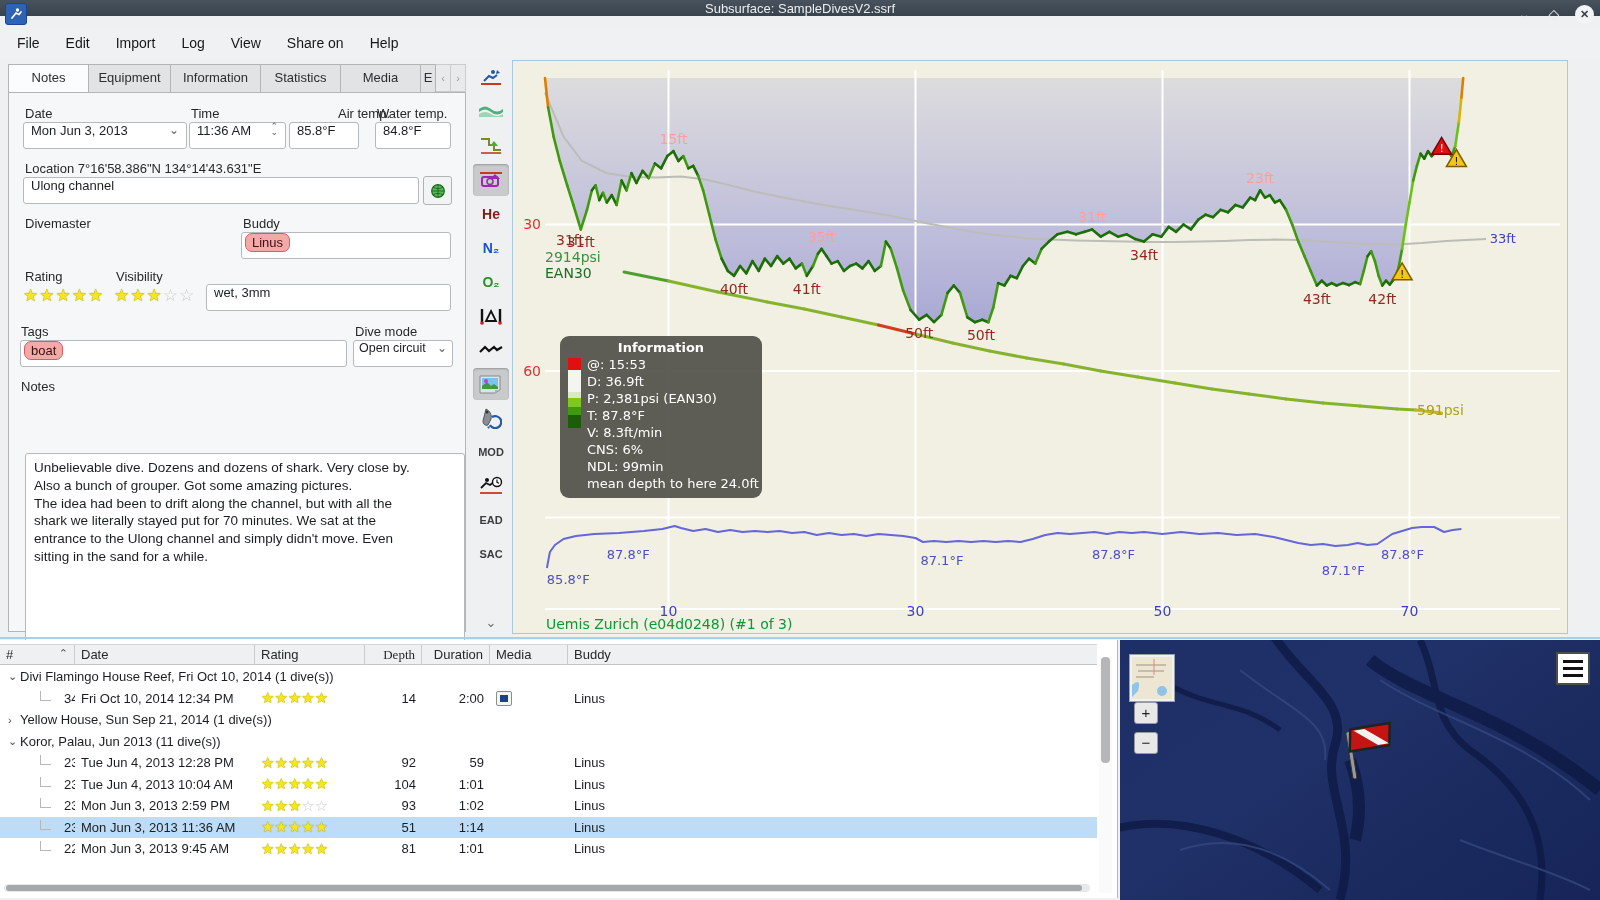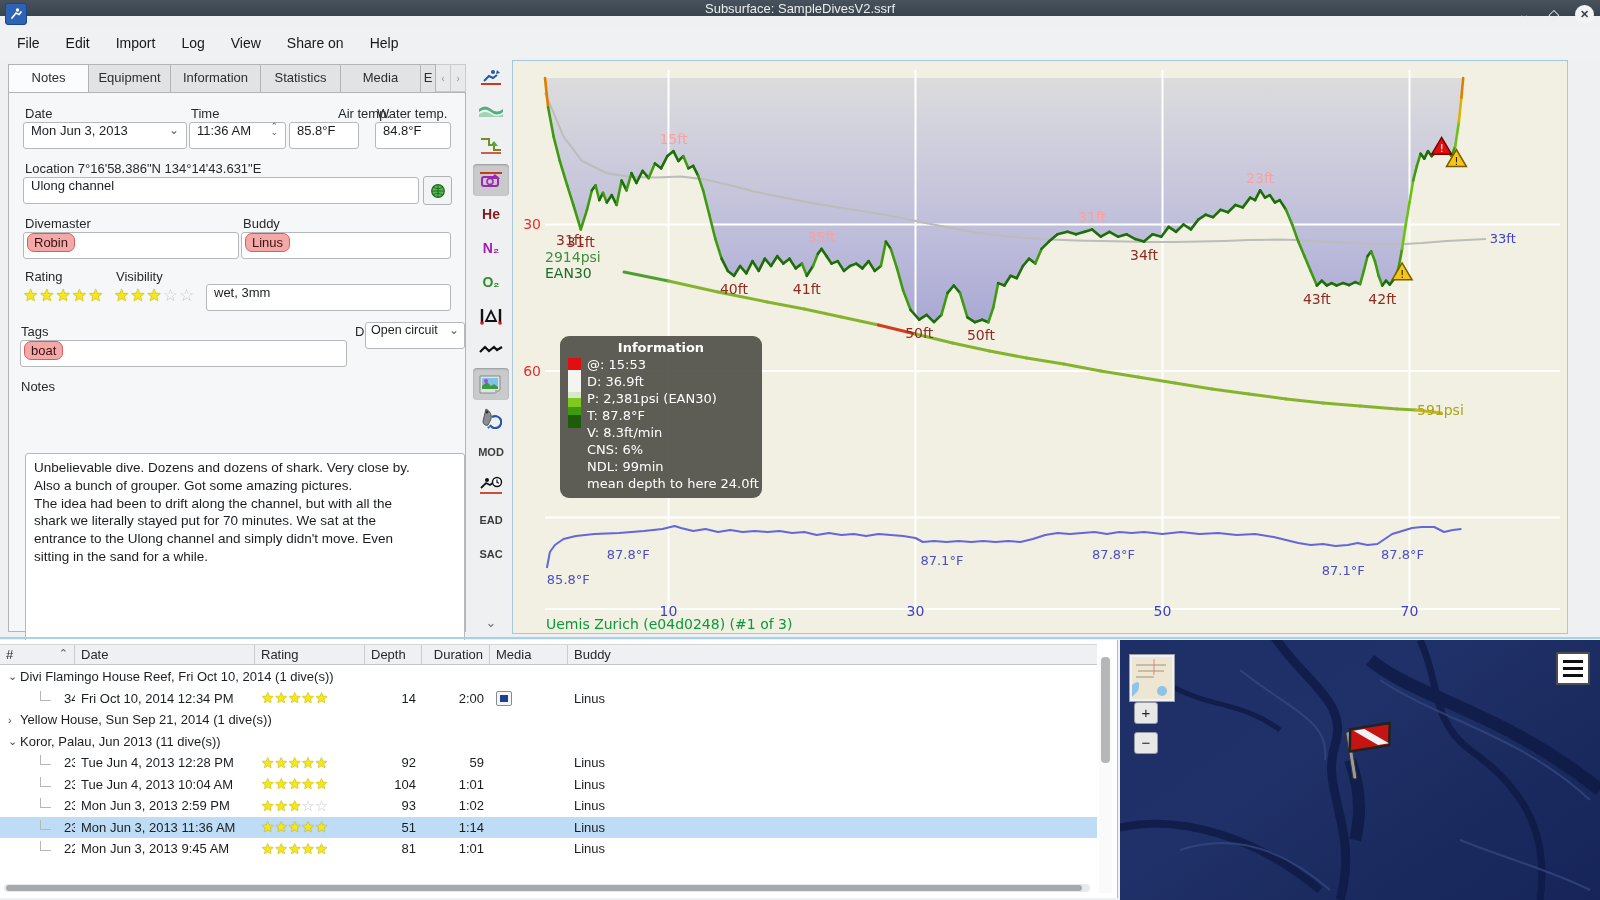--- a/index.html
+++ b/index.html
@@ -176,43 +176,40 @@
       <span>Ulong channel</span>
     </div>
     <div class="globe-btn" style="left:414px; top:83px; width:29px; height:29px;">
       <svg width="16" height="16" viewBox="0 0 16 16">
           <circle cx="8" cy="8" r="6.3" fill="#58b558" stroke="#1d6b1d" stroke-width="1.2"></circle>
           <path d="M8 1.7 v12.6 M1.7 8 h12.6 M3 4 a9 9 0 0 0 10 0 M3 12 a9 9 0 0 1 10 0" stroke="#1d6b1d" stroke-width="0.9" fill="none"></path>
         </svg>
     </div>
 
     <div class="flabel" style="left:16px; top:123px;">Divemaster</div>
-    <div class="field" style="left:14px; top:139px; width:216px; height:27px; padding:0 3px;">
-      <span class="tagchip">Robin</span>
-    </div>
     <div class="flabel" style="left:234px; top:123px;">Buddy</div>
     <div class="field" style="left:232px; top:139px; width:210px; height:27px; padding:0 3px;">
       <span class="tagchip">Linus</span>
     </div>
 
     <div class="flabel" style="left:16px; top:176px;">Rating</div>
     <div class="stars" style="left:14px; top:192px;" id="rating-stars"><span class="star-on">★</span><span class="star-on">★</span><span class="star-on">★</span><span class="star-on">★</span><span class="star-on">★</span></div>
     <div class="flabel" style="left:107px; top:176px;">Visibility</div>
     <div class="stars" style="left:105px; top:192px;" id="visibility-stars"><span class="star-on">★</span><span class="star-on">★</span><span class="star-on">★</span><span class="star-off">☆</span><span class="star-off">☆</span></div>
     <div class="flabel" style="left:199px; top:176px;margin-top:12px;">Suit</div>
     <div class="field" style="left:197px; top:191px; width:245px; height:27px;">
       <span>wet, 3mm</span>
     </div>
 
     <div class="flabel" style="left:12px; top:231px;">Tags</div>
     <div class="field" style="left:11px; top:247px; width:327px; height:27px; padding:0 3px;">
       <span class="tagchip">boat</span>
     </div>
     <div class="flabel" style="left:346px; top:231px;">Dive mode</div>
-    <div class="field" style="left:344px; top:229px; width:100px; height:27px; padding:0 5px;margin-left:12px;">
+    <div class="field" style="left:344px; top:247px; width:100px; height:27px; padding:0 5px;">
       <span style="font-size:12.5px;">Open circuit</span>
         <span class="combo-arrow">⌄</span>
     </div>
 
     <div class="flabel" style="left:12px; top:286px;">Notes</div>
   </div>
   <div class="notes-area" style="left:25px; top:453px; position:absolute;">Unbelievable dive. Dozens and dozens of shark. Very close by.
 Also a bunch of grouper. Got some amazing pictures.
 The idea had been to drift along the channel, but with all the
 shark we literally stayed put for 70 minutes. We sat at the
@@ -243,21 +240,21 @@
       </div>
       <div class="vt-btn selected">
         <svg width="24" height="20" viewBox="0 0 24 20">
           <path d="M1,3 h22" stroke="#c43b1d" stroke-width="2"></path>
           <rect x="3" y="7" width="16" height="9" rx="2" stroke="#9c27b0" stroke-width="2" fill="none"></rect>
           <path d="M16,4 l5,5 h-10 z" fill="#9c27b0"></path>
           <circle cx="11" cy="11.5" r="3" stroke="#9c27b0" stroke-width="1.5" fill="none"></circle>
         </svg>
       </div>
       <div class="vt-btn" style="color: #7f1d1d; font-size: 14px;">He</div>
-      <div class="vt-btn" style="color: #a21caf; font-size: 14px;">N₂</div>
+      <div class="vt-btn" style="color: #1d4ed8; font-size: 14px;">N₂</div>
       <div class="vt-btn" style="color: rgb(47, 143, 47); font-size: 14px;">O₂</div>
       <div class="vt-btn">
         <svg width="22" height="18" viewBox="0 0 22 18">
           <path d="M2,2 v13 M20,2 v13" stroke="#111" stroke-width="2.4"></path>
           <path d="M11,4 l5,10 h-10 z" stroke="#111" stroke-width="1.8" fill="none"></path>
           <circle cx="2" cy="16" r="1.8" fill="#e01010"></circle>
           <circle cx="20" cy="16" r="1.8" fill="#e01010"></circle>
         </svg>
       </div>
       <div class="vt-btn">
@@ -567,21 +564,21 @@
         <div class="hcell">
           <span>#</span>
           <span class="sort-ind">⌃</span>
         </div>
         <div class="hcell">
           <span>Date</span>
         </div>
         <div class="hcell">
           <span>Rating</span>
         </div>
-        <div class="hcell" style="">
+        <div class="hcell" style="justify-content: flex-end; font-family: Liberation Serif, serif;">
           <span>Depth</span>
         </div>
         <div class="hcell" style="justify-content: flex-end;">
           <span>Duration</span>
         </div>
         <div class="hcell">
           <span>Media</span>
         </div>
         <div class="hcell">
           <span>Buddy</span>

